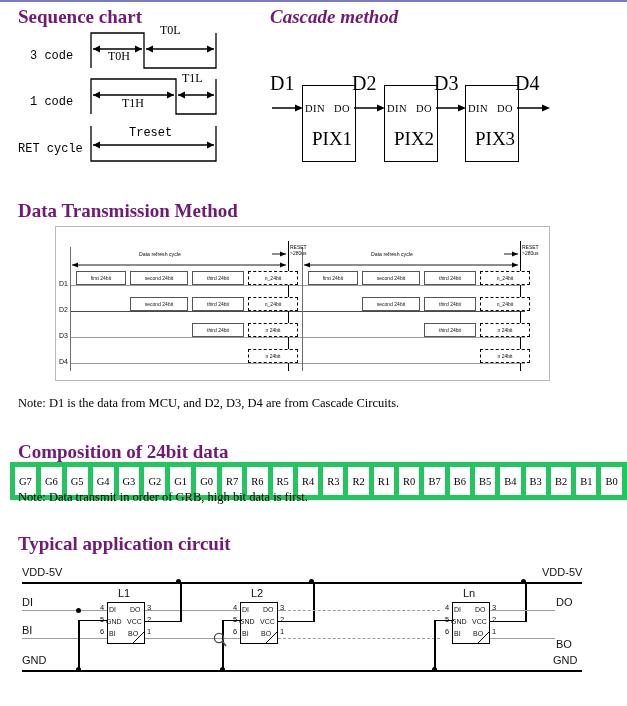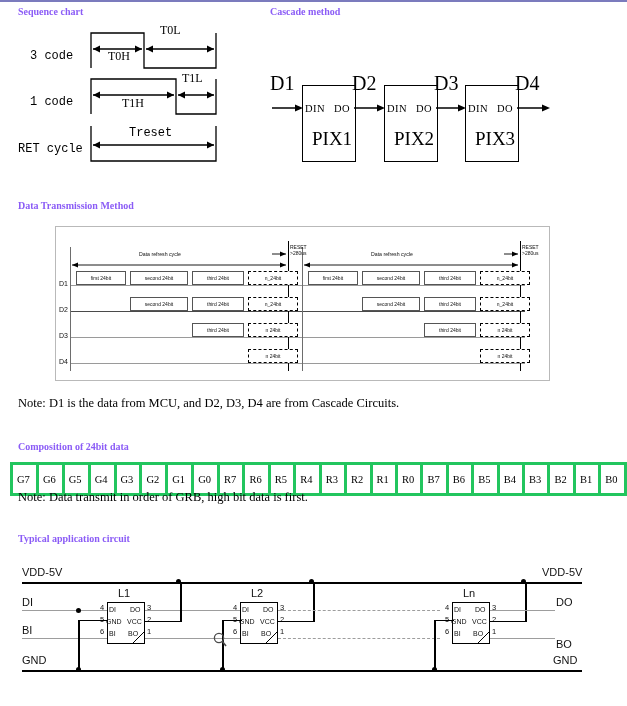--- a/index.html
+++ b/index.html
@@ -7,21 +7,21 @@
     width:627px;height:706px;
     background:#ffffff;
     font-family:"Liberation Serif", serif;
     color:#000;
     position:relative;
     overflow:hidden;
   }
   .topbar{position:absolute;left:0;top:0;width:627px;height:2px;background:#7b7bbd;}
   .h-sec{
     font-family:"Liberation Serif", serif;
-    font-weight:bold;font-size:10px;color:#8b5cf6;
+    font-weight:bold;font-size:19px;color:#701a75;
     position:absolute;white-space:nowrap;
   }
   .note{
     position:absolute;font-family:"Liberation Serif", serif;
     font-size:12.5px;white-space:nowrap;
   }
 
   
   #seq{position:absolute;left:0;top:0;width:280px;height:185px;}
   .seq-label{
@@ -73,23 +73,23 @@
   }
   .rstlab{
     position:absolute;font-size:5px;font-family:"Liberation Sans", sans-serif;
     color:#111;white-space:nowrap;line-height:1.25;
   }
 
   
   #bits{position:absolute;left:10px;top:462px;}
   table.bt{border-collapse:collapse;}
   table.bt td{
-    border:3px solid #22c55e;
+    border:5px solid #22c55e;
     width:21.6px;height:20px;
-    vertical-align:middle;
+    text-align:center;vertical-align:middle;
     font-family:"Liberation Serif", serif;
     font-size:10.5px;
     padding:4px;
   }
 
   
   #circ{position:absolute;left:0px;top:560px;width:627px;height:146px;}
   .wire{position:absolute;background:#9d9d9d;}
   .wire.dark{background:#000;}
   .wire.dashed{
@@ -159,21 +159,21 @@
   <div class="seq-label" style="left:18px;top:142px;">RET cycle</div>
   <svg width="160" height="46" style="position:absolute;left:88px;top:121px;">
     <polyline points="3,5 3,40 128,40 128,5" fill="none" stroke="#000" stroke-width="1.3"></polyline>
     <line x1="5" y1="24" x2="126" y2="24" stroke="#000" stroke-width="1.6"></line>
     <polygon points="5,24 12,20.5 12,27.5" fill="#000"></polygon>
     <polygon points="126,24 119,20.5 119,27.5" fill="#000"></polygon>
   </svg>
   <div class="seq-label" style="left:129px;top:126px;font-family:Liberation Mono, monospace;font-size:12px;">Treset</div>
 </div>
 
-<div class="h-sec" style="left:270px;top:6px;">Cascade method</div>
+<div class="h-sec" style="left:270px;top:6px;font-style:italic;">Cascade method</div>
 
 <div id="casc">
 
   <div class="pixbox" style="left:40px;top:85px;width:52px;height:75px;"></div>
   <div class="pin" style="left:43px;top:103px;">DIN</div>
   <div class="pin" style="left:72px;top:103px;">DO</div>
   <div class="pixname" style="left:50px;top:128px;">PIX1</div>
 
   <div class="pixbox" style="left:122px;top:85px;width:52px;height:75px;"></div>
   <div class="pin" style="left:125px;top:103px;">DIN</div>

